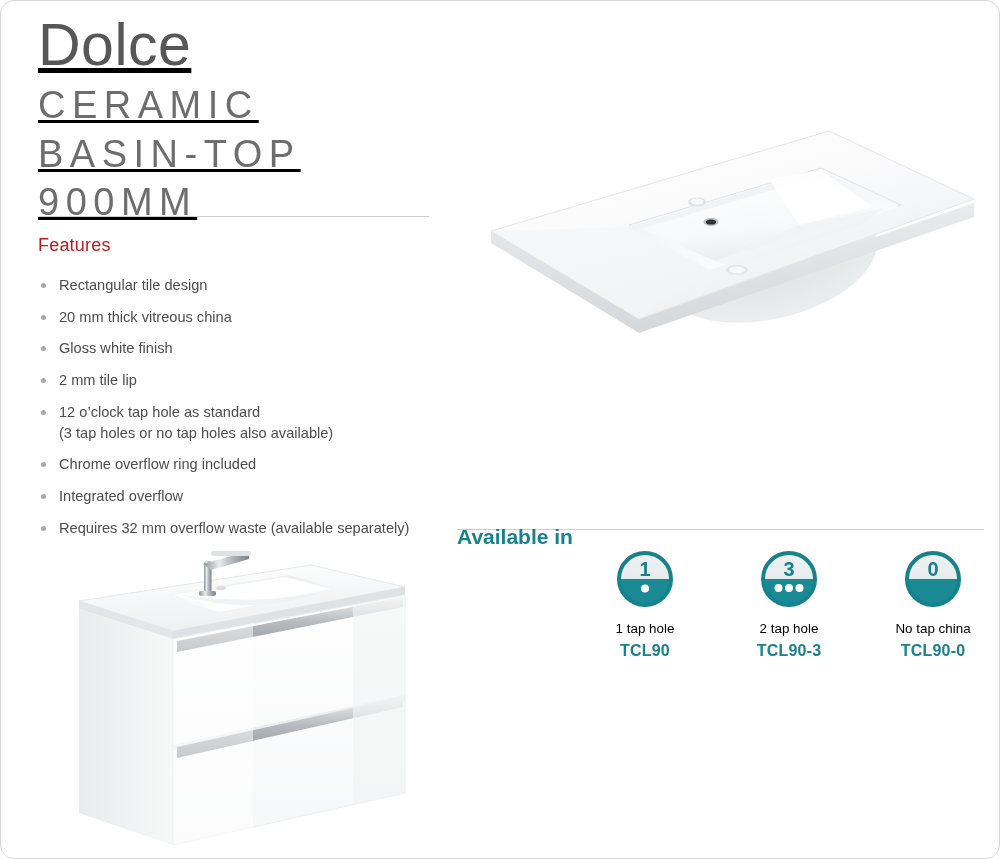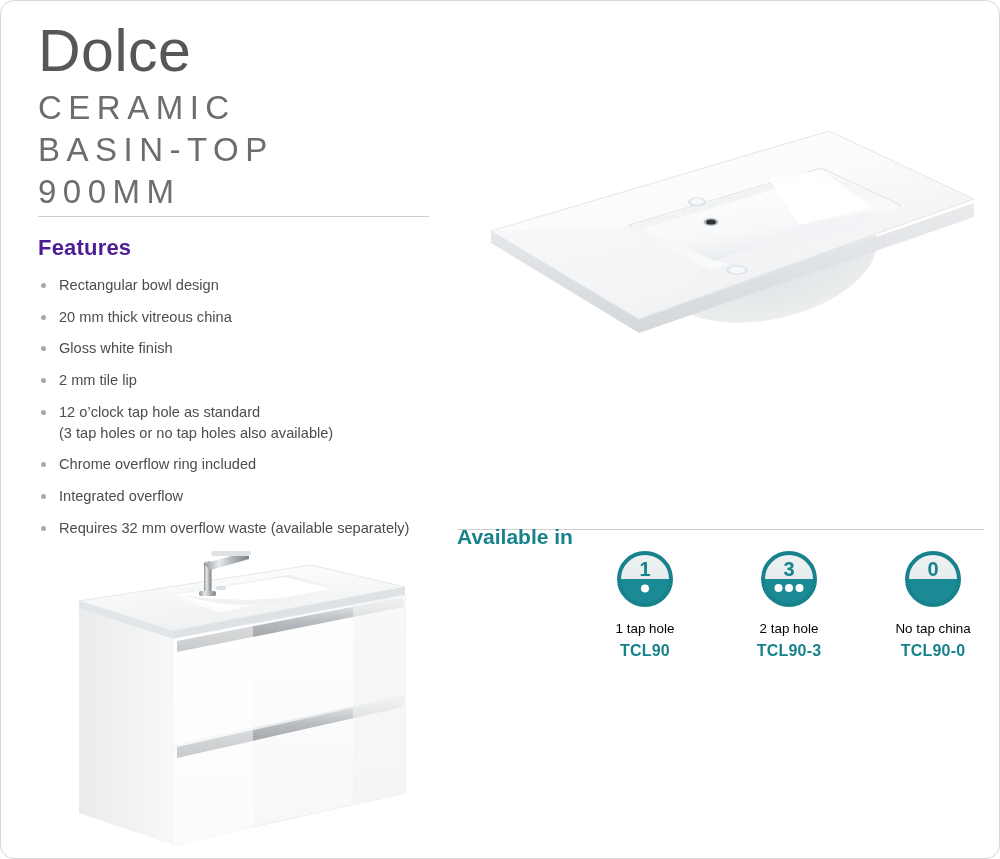--- a/index.html
+++ b/index.html
@@ -19,32 +19,33 @@
     background: #ffffff;
     border: 1px solid #d8d8d8;
     border-radius: 14px;
     overflow: hidden;
   }
 
   
   .title-block {
     position: absolute;
     left: 37px;
-    top: 20px;
+    top: 14px;
     width: 400px;
+    text-decoration: underline;
   }
   .product-name {
     font-size: 59px;
     font-weight: 300;
     color: #575757;
     line-height: 1.05;
     letter-spacing: 0.5px;
   }
   .subtitle {
-    font-size: 33px;
+    font-size: 38px;
     font-weight: 300;
     color: #6d6d6d;
     letter-spacing: 6.5px;
     line-height: 1.28;
     margin-top: 4px;
     white-space: pre-line;
   }
   .title-rule {
     position: absolute;
     left: 37px;
@@ -52,23 +53,23 @@
     width: 391px;
     height: 1px;
     background: #cfcfcf;
   }
 
   
   .features-head {
     position: absolute;
     left: 37px;
     top: 234px;
-    font-size: 22px;
-    font-weight: bold;
-    color: #4c1d95;
+    font-size: 18px;
+    font-weight: normal;
+    color: #b91c1c;
     letter-spacing: 0.2px;
   }
   .features-list {
     position: absolute;
     left: 37px;
     top: 274px;
     width: 400px;
     list-style: none;
   }
   .feature-item {
@@ -167,21 +168,21 @@
   <div class="title-block">
     <div class="product-name">Dolce</div>
     <div class="subtitle">CERAMIC
 BASIN-TOP
 900MM</div>
   </div>
   <div class="title-rule"></div>
 
   <div class="features-head">Features</div>
   <ul class="features-list">
-    <li class="feature-item">Rectangular bowl design</li>
+    <li class="feature-item">Rectangular tile design</li>
     <li class="feature-item">20 mm thick vitreous china</li>
     <li class="feature-item">Gloss white finish</li>
     <li class="feature-item">2 mm tile lip</li>
     <li class="feature-item">12 o’clock tap hole as standard
 (3 tap holes or no tap holes also available)</li>
     <li class="feature-item">Chrome overflow ring included</li>
     <li class="feature-item">Integrated overflow</li>
     <li class="feature-item">Requires 32 mm overflow waste (available separately)</li>
   </ul>
 

